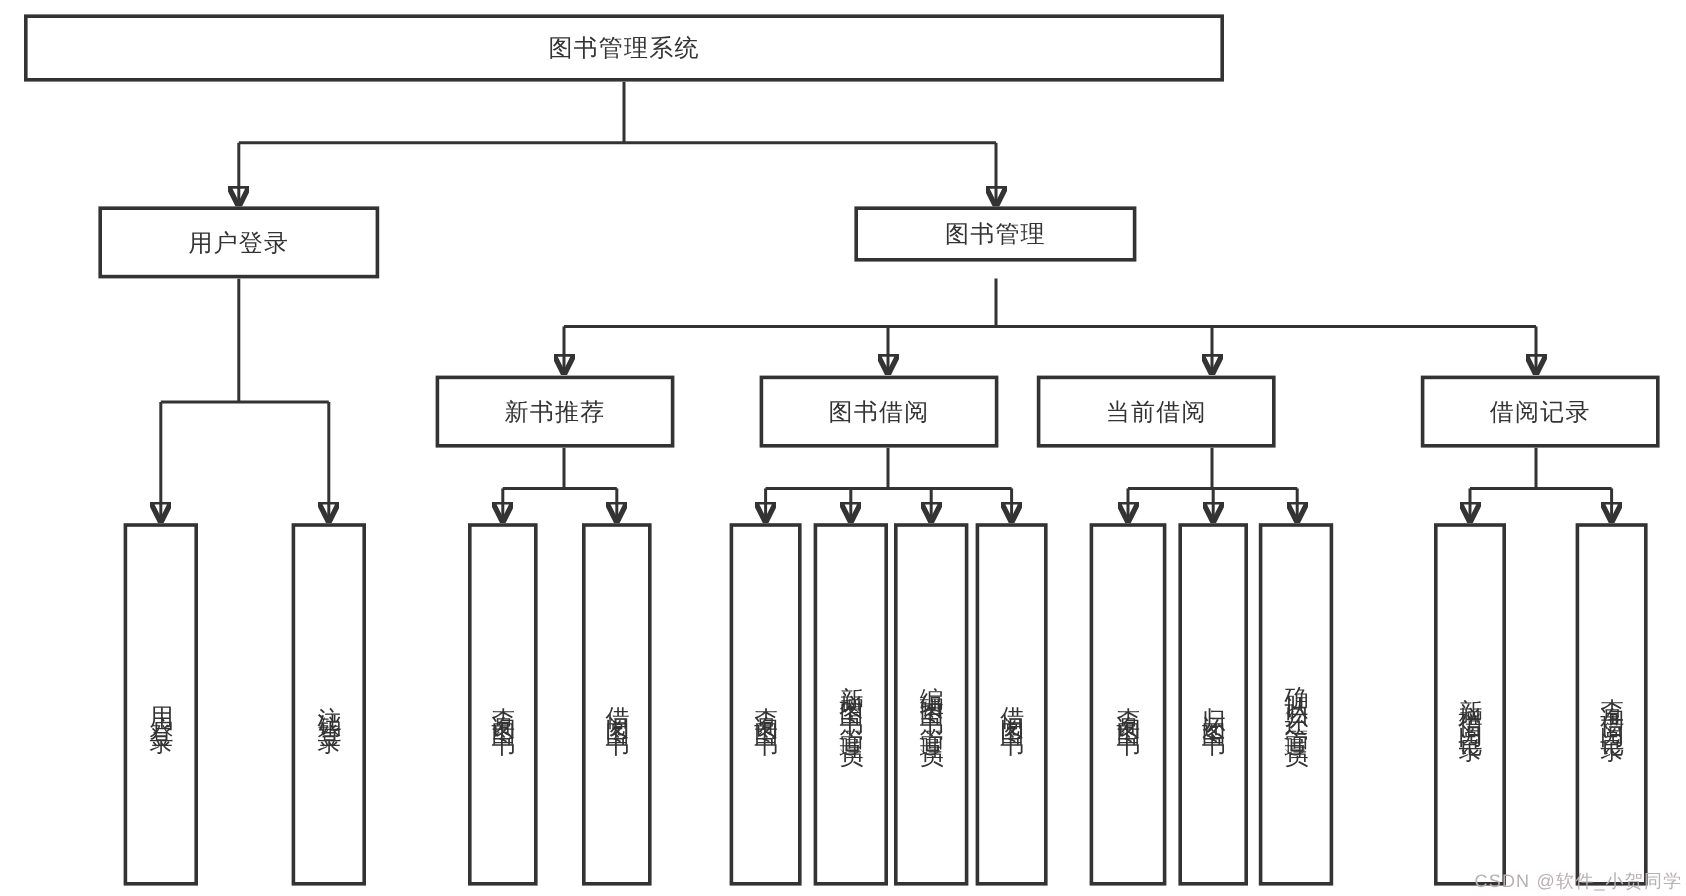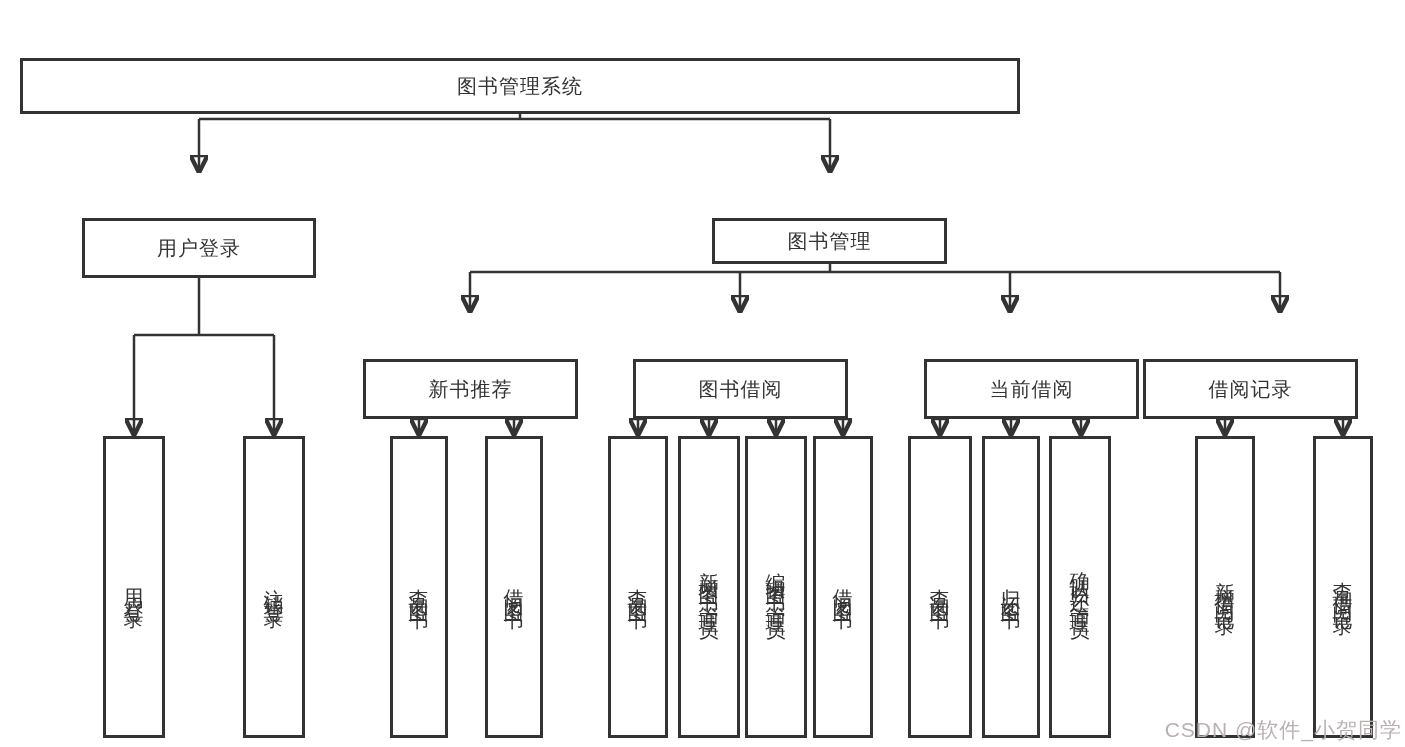--- a/index.html
+++ b/index.html
@@ -15,45 +15,45 @@
   }
   .connector-layer path{
     stroke:#333333;stroke-width:2.5;fill:none;
   }
   .node{
     position:absolute;box-sizing:border-box;
     border:3px solid #333333;background:#ffffff;
     display:flex;align-items:center;justify-content:center;
     font-size:20px;color:#333333;
   }
-  .h-node{letter-spacing:1px;white-space:nowrap;margin-top:46px;}
+  .h-node{letter-spacing:1px;white-space:nowrap;}
   .v-node span{
     writing-mode:vertical-rl;
     text-orientation:mixed;
     letter-spacing:7px;
     line-height:1;
     white-space:nowrap;
   }
   
   .root-box   {left:20px;  top:12px;  width:1000px;height:56px;}
   .l2-a       {left:82px;  top:172px; width:234px; height:60px;}
   .l2-b       {left:712px; top:172px; width:235px; height:46px;}
-  .l3         {top:313px;  width:215px;height:60px;}
-  .l3-a{left:363px;} .l3-b{left:633px;text-align:right;} .l3-c{left:924px;} .l3-d{left:1143px;text-align:center;}
+  .l3         {top:313px;  width:199px;height:60px;}
+  .l3-a{left:363px;} .l3-b{left:633px;text-align:right;} .l3-c{left:864px;} .l3-d{left:1184px;text-align:center;}
   .leaf       {top:436px;  height:302px;}
   .lf-g1a{left:103px;width:62px;}  .lf-g1b{left:243px;width:62px;}
   .lf-g2a{left:390px;width:58px;}  .lf-g2b{left:485px;width:58px;}
   .lf-g3a{left:608px;width:60px;}  .lf-g3b{left:678px;width:62px;}
   .lf-g3c{left:745px;width:62px;}  .lf-g3d{left:813px;width:60px;}
   .lf-g4a{left:908px;width:64px;}  .lf-g4b{left:982px;width:58px;}
   .lf-g4c{left:1049px;width:62px;}
   .lf-g5a{left:1195px;width:60px;} .lf-g5b{left:1313px;width:60px;}
   .watermark{
     position:absolute;right:3px;bottom:3px;
-    font-size:21px;color:#b9b1b1;letter-spacing:1px;
+    font-size:15px;color:#b9b1b1;letter-spacing:1px;
     white-space:nowrap;
   }
 </style>
 </head>
 <body>
 
 <svg class="connector-layer" viewBox="0 0 1405 747" xmlns="http://www.w3.org/2000/svg">
   <defs>
     <marker id="ah" viewBox="0 0 10 10" refX="8.5" refY="5" markerWidth="7" markerHeight="7" orient="auto-start-reverse">
       <path d="M0,0 L10,5 L0,10 z" fill="#333333" stroke="none"></path>

